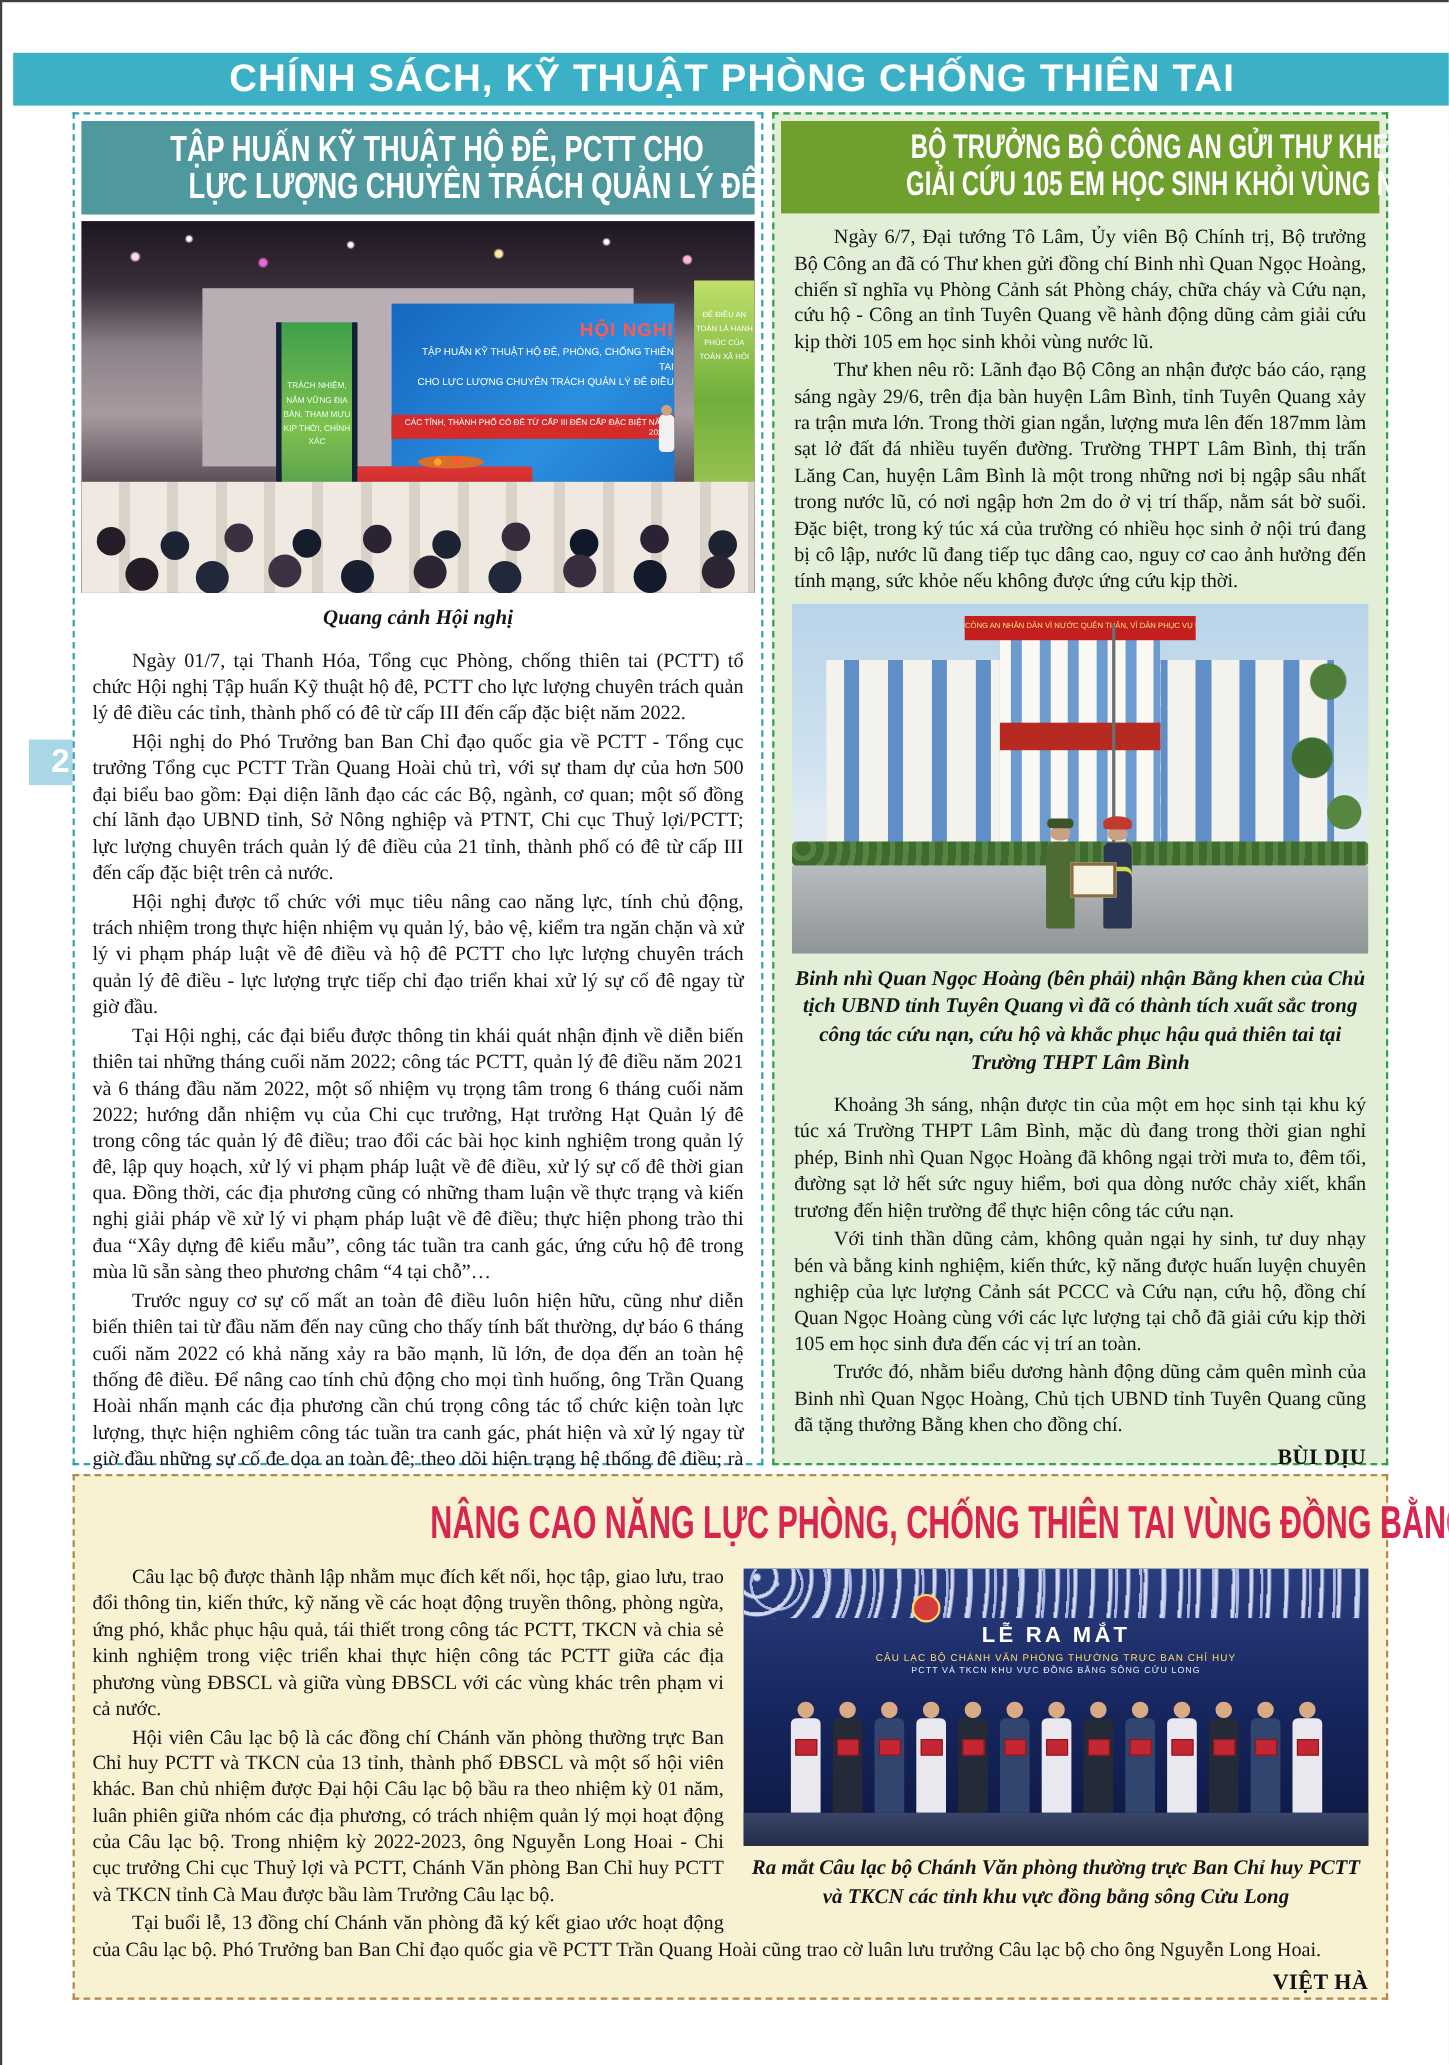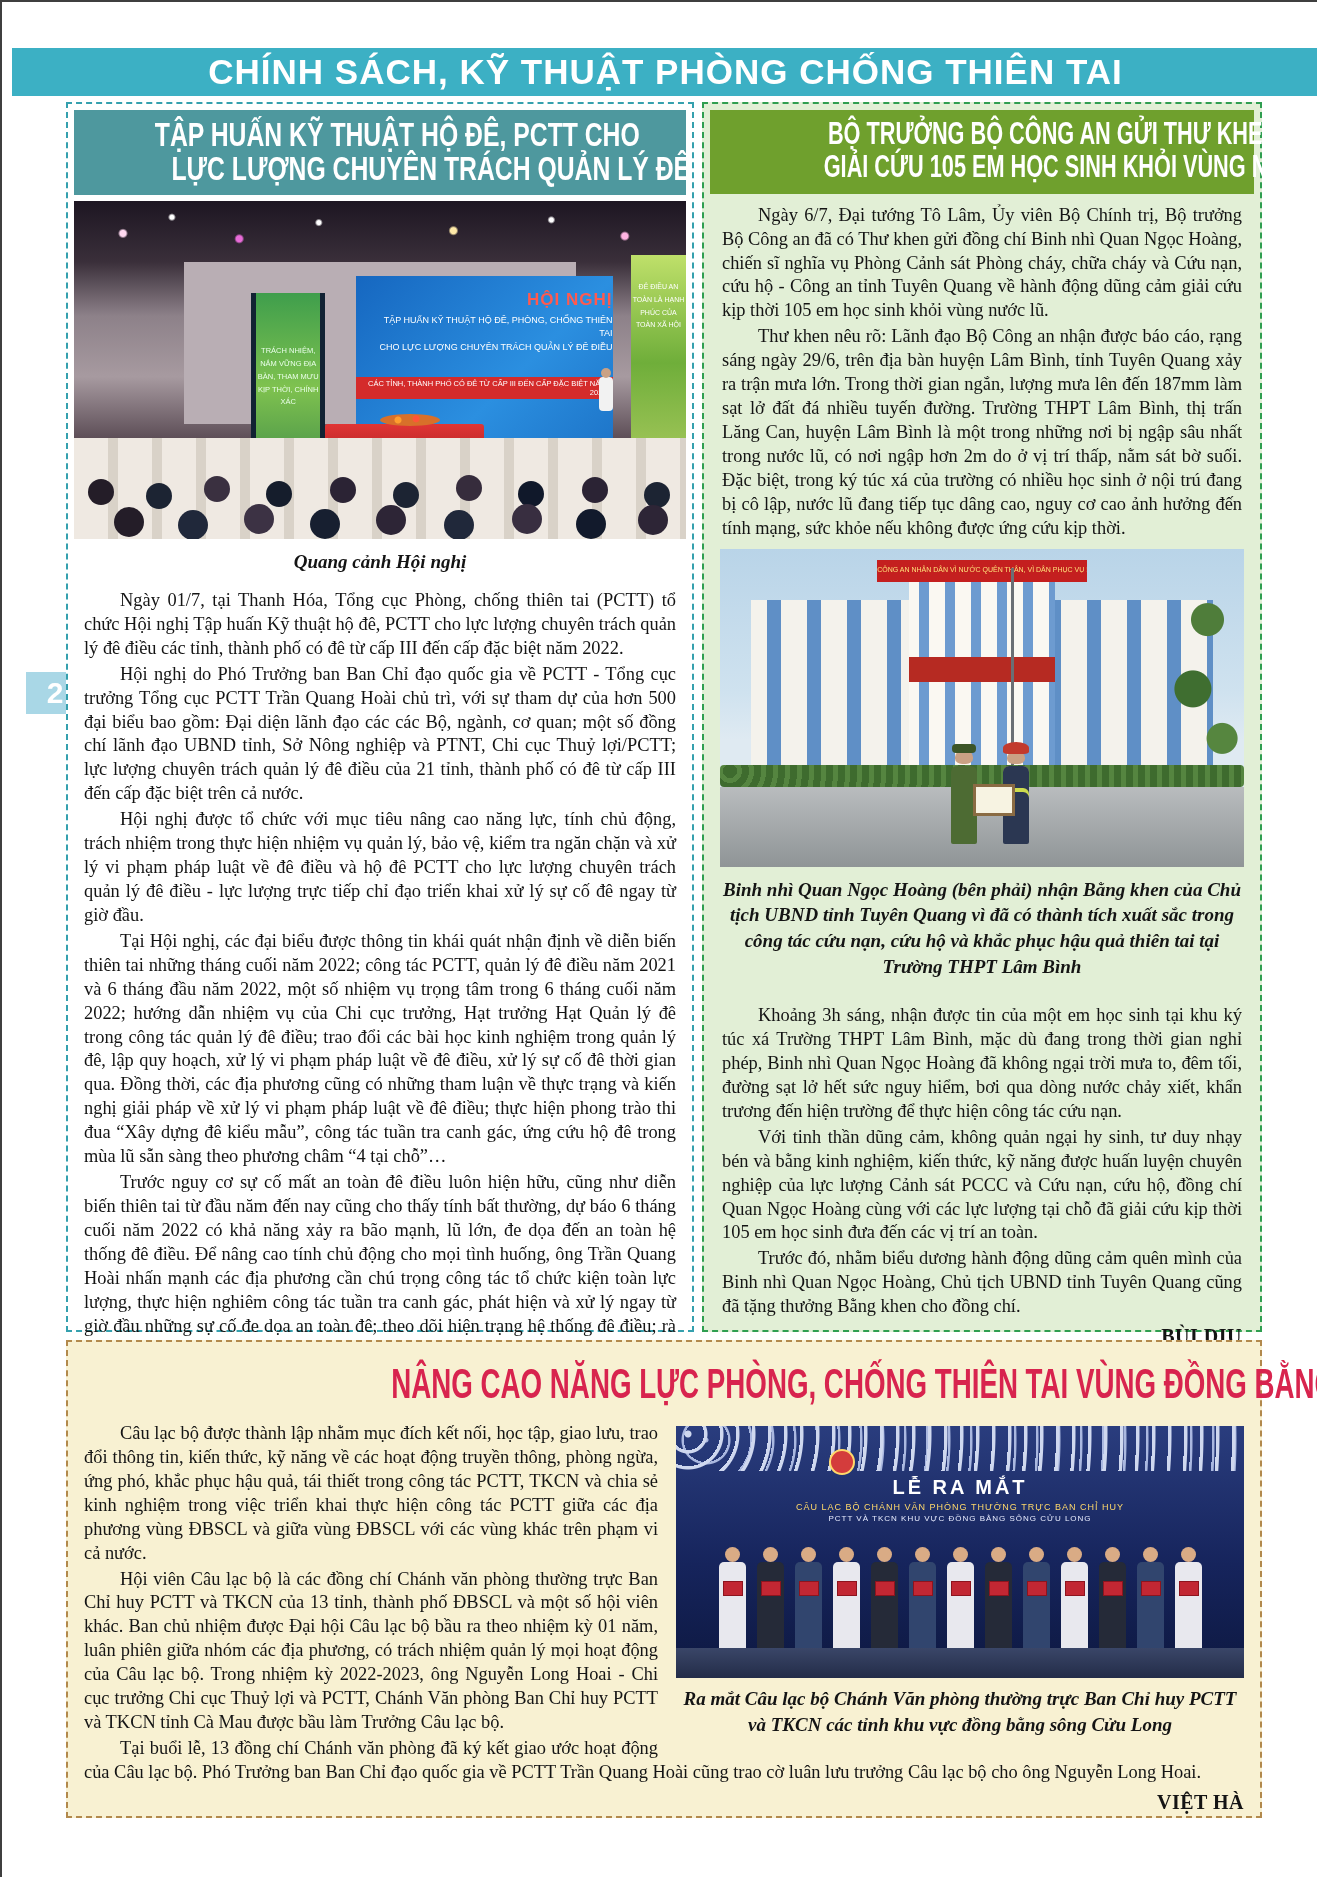--- a/index.html
+++ b/index.html
@@ -82,21 +82,21 @@
   .bd-plaza{position:absolute;left:0;top:75%;width:100%;height:25%;
       background:linear-gradient(#b9bcbe,#8f9496);}
   .fig{position:absolute;bottom:7%;width:26px;height:78px;border-radius:6px 6px 2px 2px;}
   .fig.green{left:44%;background:#4d6b33;}
   .fig.green:before{content:"";position:absolute;left:4px;top:-16px;width:18px;height:14px;border-radius:50% 50% 40% 40%;background:#caa184;}
   .fig.green:after{content:"";position:absolute;left:1px;top:-22px;width:24px;height:9px;border-radius:4px;background:#3c5527;}
   .fig.navy{left:54%;background:#2b3752;box-shadow:inset 0 22px 0 #2b3752, inset 0 26px 0 #cddc4e;}
   .fig.navy:before{content:"";position:absolute;left:4px;top:-15px;width:18px;height:13px;border-radius:50% 50% 40% 40%;background:#caa184;}
   .fig.navy:after{content:"";position:absolute;left:0px;top:-24px;width:26px;height:12px;border-radius:50% 50% 20% 20%;background:#c23a2d;}
   .cert{position:absolute;left:48.2%;bottom:16%;width:36px;height:26px;background:#f7f3e2;border:3px solid #8a6b43;}
-  .cap-right{margin:10px 6px 15px 6px;}
+  .cap-right{margin:10px 6px 4px 6px;}
   
   .box-bottom{position:absolute;left:64px;top:1338px;width:1196px;height:478px;
               border:2px dashed #b2894c;background:#f8f1d2;padding:10px 16px;box-sizing:border-box;}
   .hl-bottom{text-align:center;margin:8px 0 14px 0;}
   .hl-bottom .hl-line{color:#d8244e;font-size:42px;transform:scaleX(.66);transform-origin:center;}
   .bottom-photo-wrap{float:right;width:568px;margin:4px 0 4px 18px;}
   .photo-stage{position:relative;width:568px;height:252px;overflow:hidden;
                background:linear-gradient(#2a3d7e 0%,#16245c 55%,#0d1840 100%);}
   .st-flowers{position:absolute;left:0;top:0;width:100%;height:18%;
       background:repeating-radial-gradient(circle at 12px 8px,#cfd8ef 0 3px,transparent 4px 16px),

